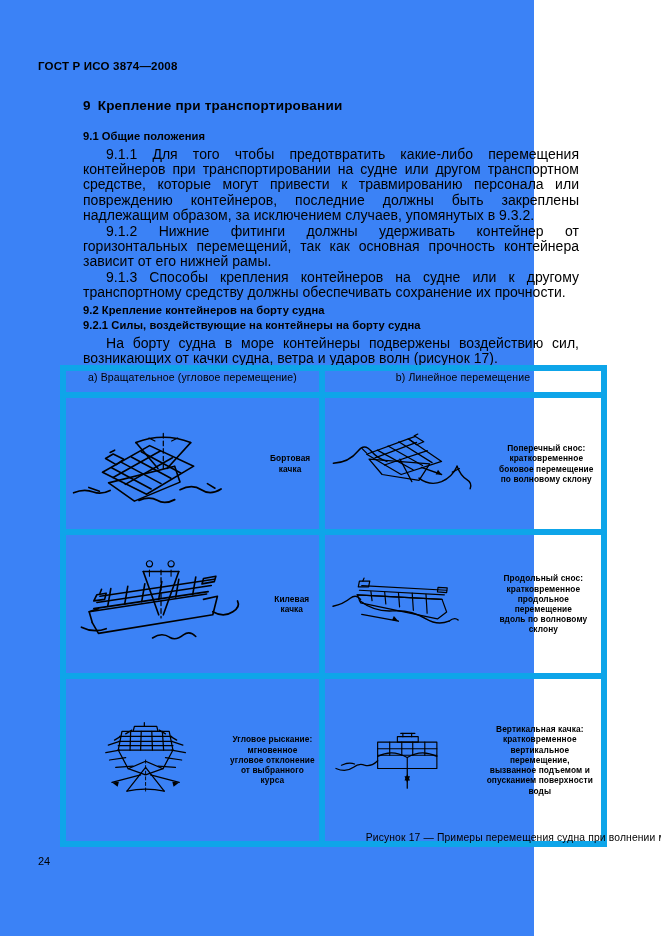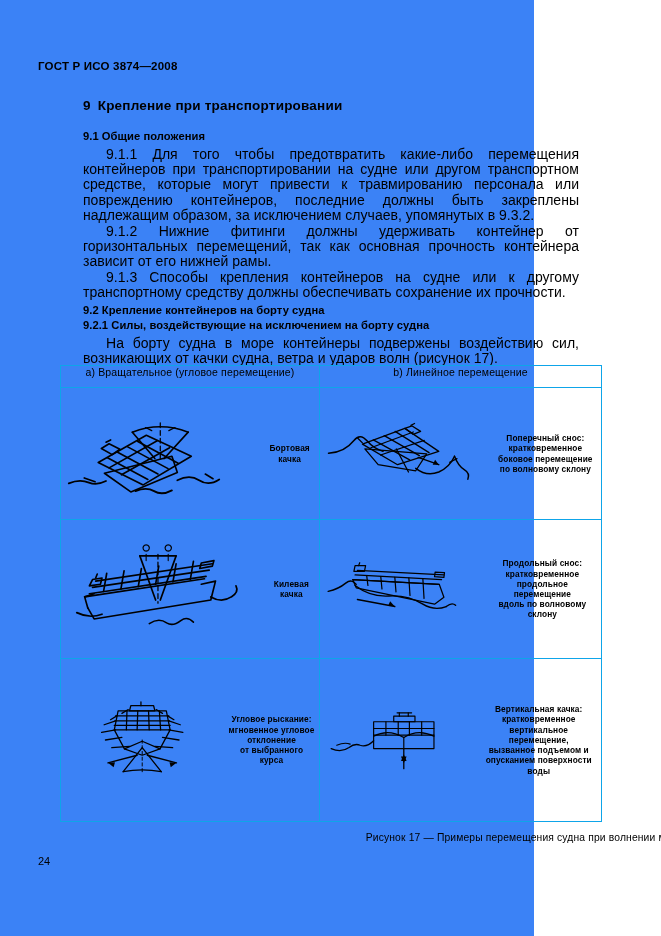--- a/index.html
+++ b/index.html
@@ -79,21 +79,21 @@
     left: 60px;
     top: 365px;
     width: 541px;
   }
   table.figtab {
     border-collapse: collapse;
     width: 541px;
     table-layout: fixed;
   }
   table.figtab td {
-    border: 1px solid #0ea5e9;
+    border: 6px solid #0ea5e9;
     padding: 0;
     vertical-align: top;
     margin-left: 32px;
   }
   td.colhead {
     height: 21px;
     text-align: center;
     vertical-align: middle;
     font-size: 10.5px;
     letter-spacing: 0.15px;
@@ -150,21 +150,21 @@
     </h1>
 
     <h2 class="sub">9.1 Общие положения</h2>
     <div class="gap-2"></div>
     <p class="para hang">9.1.1 Для того чтобы предотвратить какие-либо перемещения контейнеров при транспортировании на судне или другом транспортном средстве, которые могут привести к травмированию персонала или повреждению контейнеров, последние должны быть закреплены надлежащим образом, за исключением случаев, упомянутых в 9.3.2.</p>
     <p class="para hang">9.1.2 Нижние фитинги должны удерживать контейнер от горизонтальных перемещений, так как основная прочность контейнера зависит от его нижней рамы.</p>
     <p class="para hang">9.1.3 Способы крепления контейнеров на судне или к другому транспортному средству должны обеспечивать сохранение их прочности.</p>
 
     <div class="gap-2"></div>
     <h2 class="sub">9.2 Крепление контейнеров на борту судна</h2>
-    <h2 class="sub tight">9.2.1 Силы, воздействующие на исключением на борту судна</h2>
+    <h2 class="sub tight">9.2.1 Силы, воздействующие на контейнеры на борту судна</h2>
     <div class="gap-2"></div>
     <p class="para hang">На борту судна в море контейнеры подвержены воздействию сил, возникающих от качки судна, ветра и ударов волн (рисунок 17).</p>
   </div>
 
   <div class="figure-wrap">
     <table class="figtab">
       <colgroup>
           <col style="width:259px">
           <col style="width:282px">
         </colgroup>

